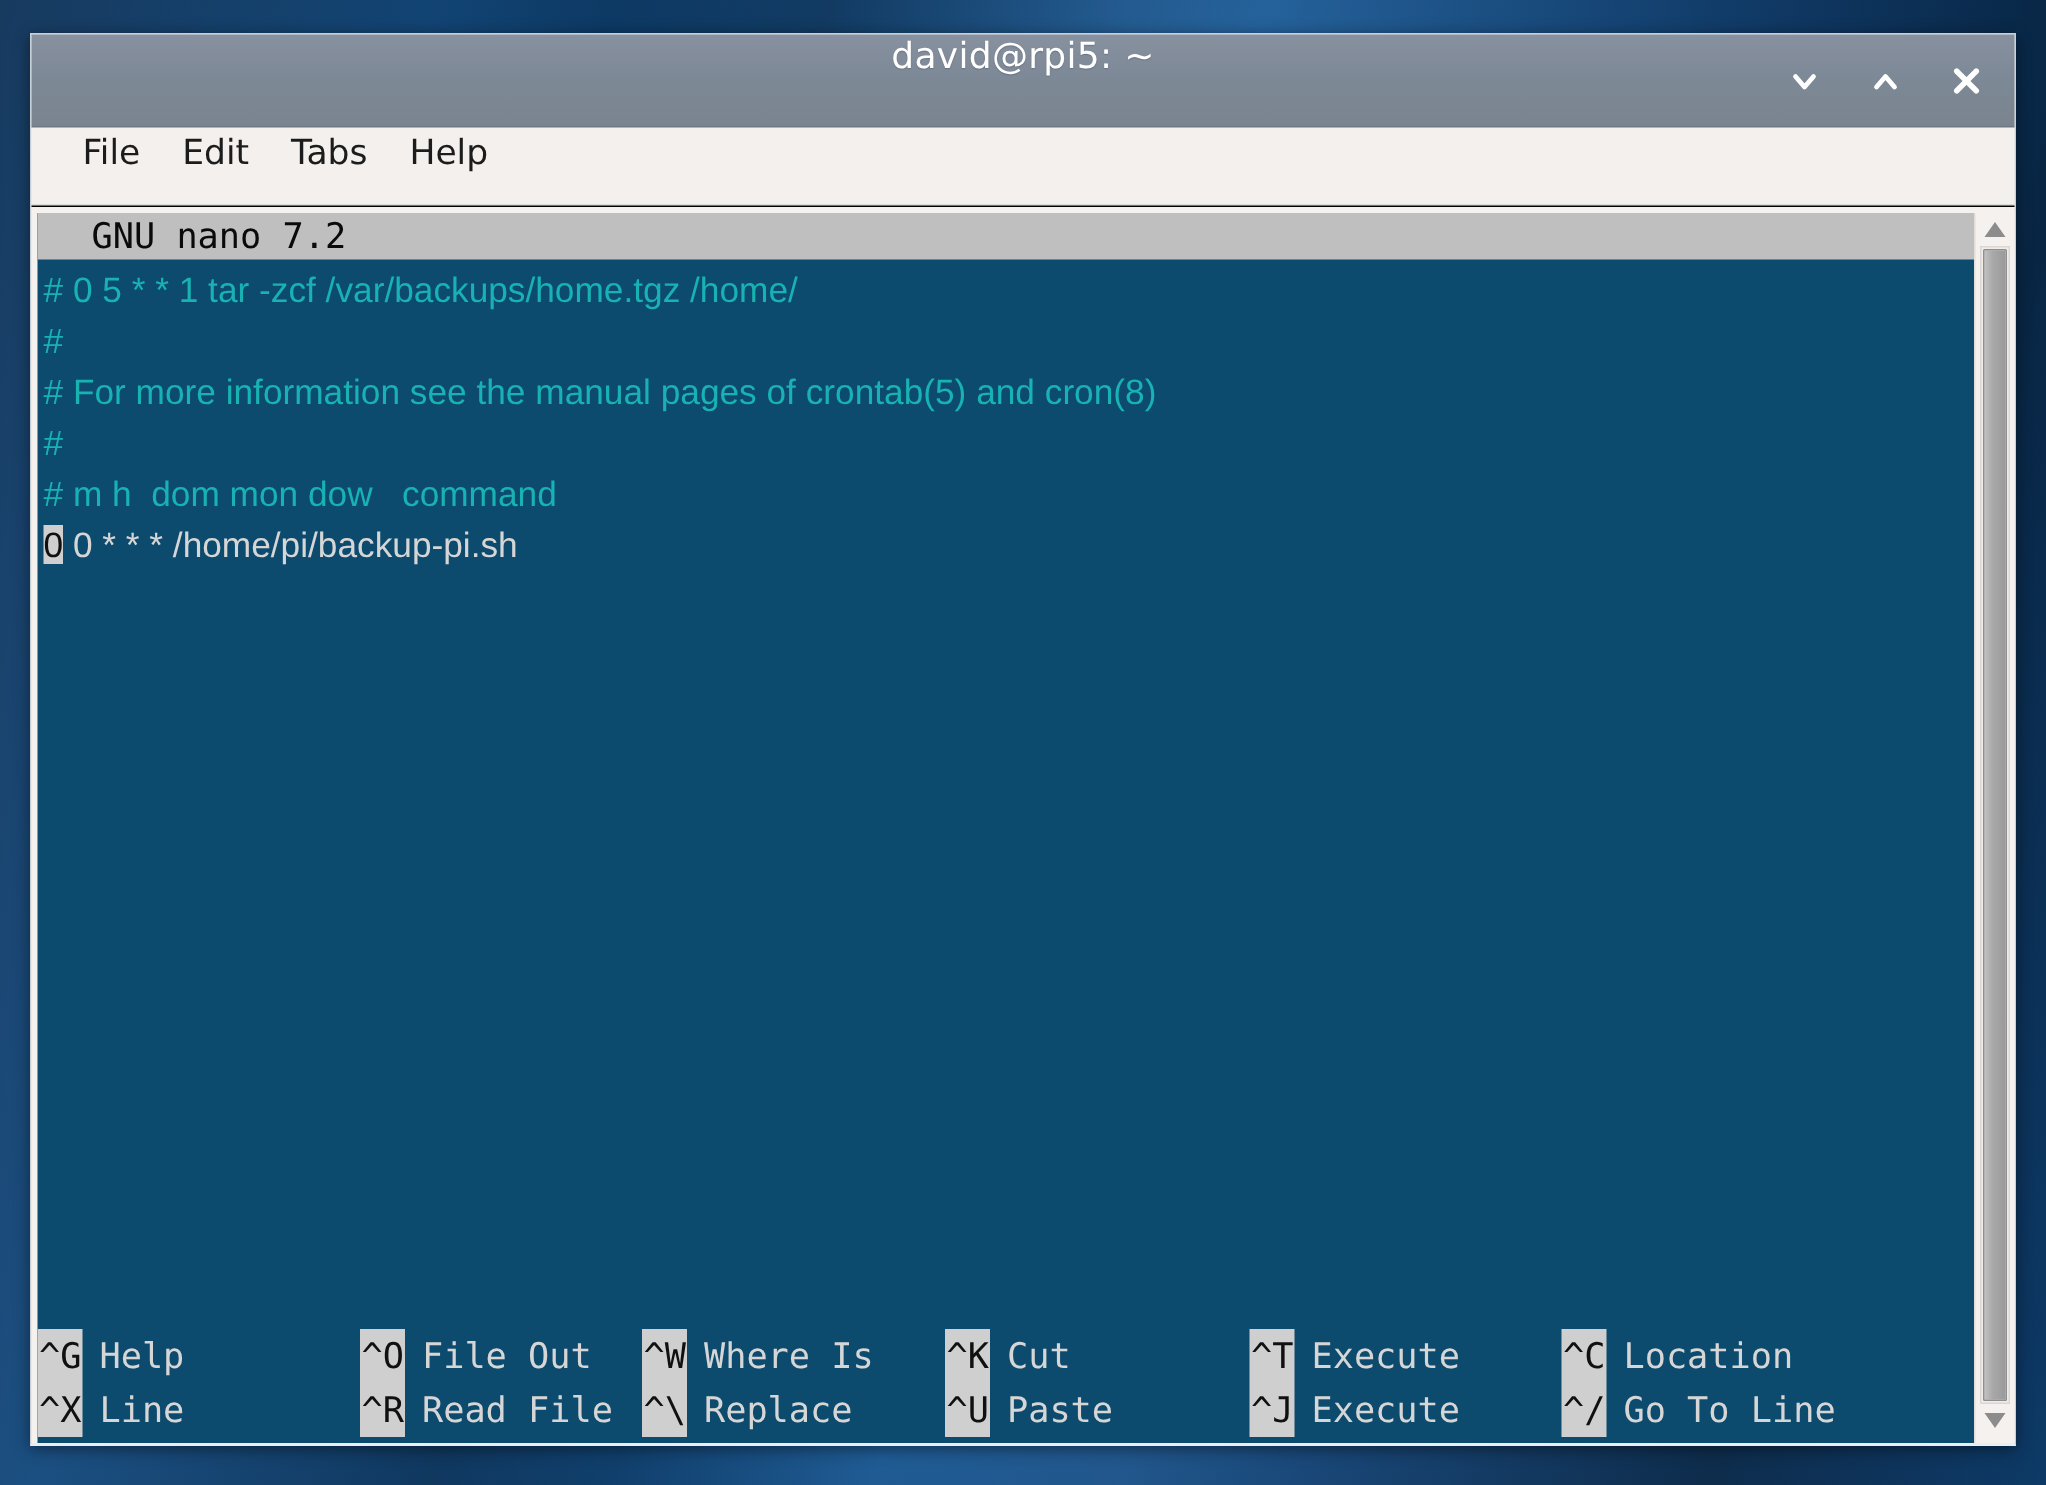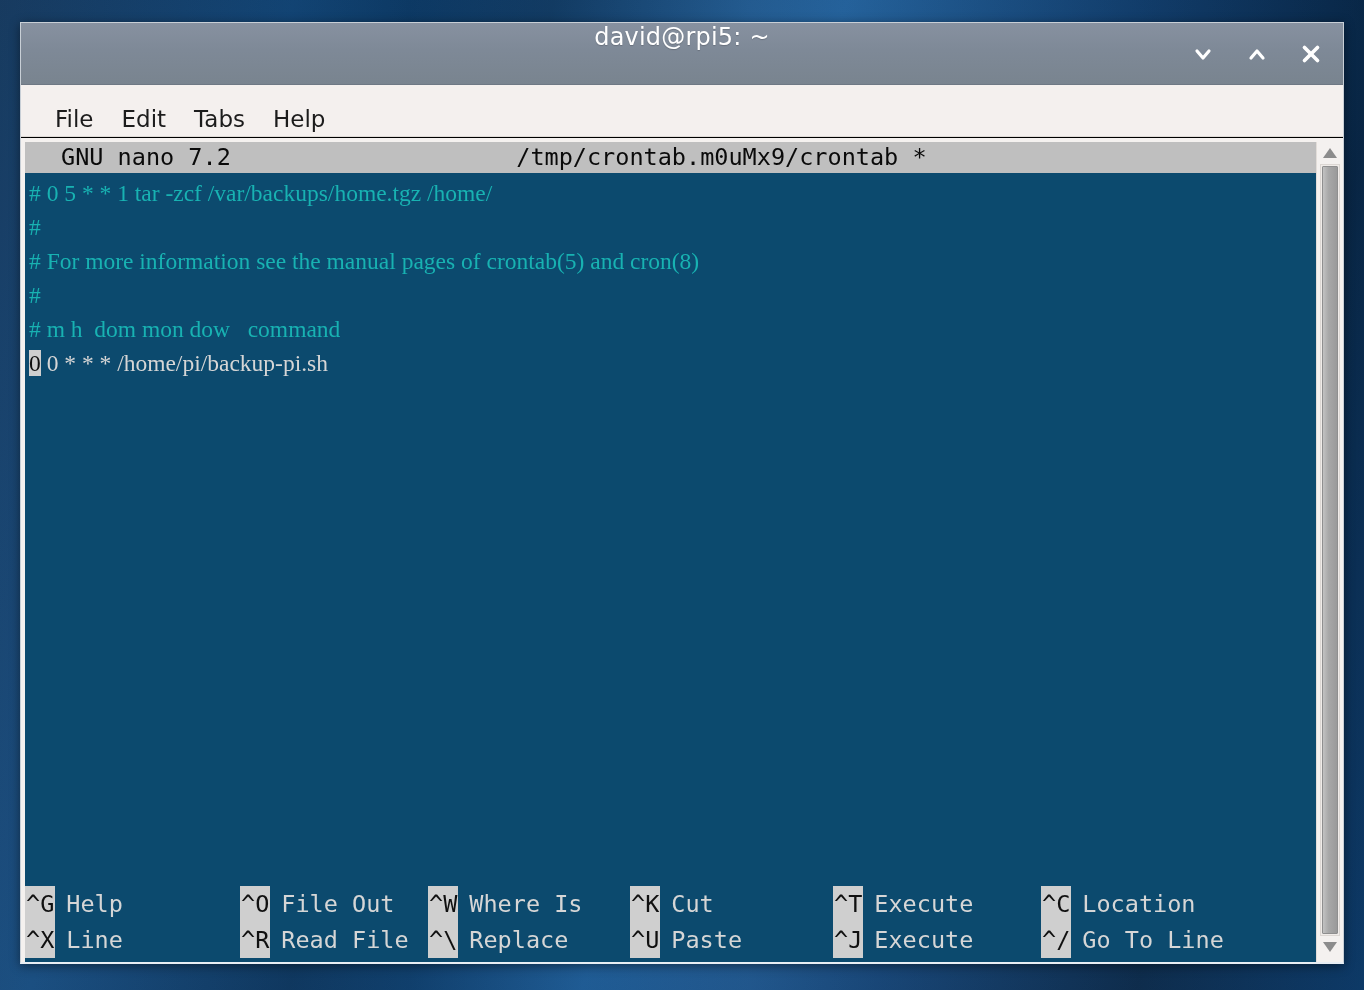--- a/index.html
+++ b/index.html
@@ -87,21 +87,21 @@
     cursor: pointer;
   }
   .wbtn svg { display: block; }
 
   
   #menubar {
     height: 52px;
     flex: 0 0 52px;
     background: #f4f0ee;
     display: flex;
-    align-items: flex-end;
+    align-items: flex-start;
     padding-left: 20px;
     border-bottom: 1px solid #dedad6;
   }
   .menu-item {
     font-size: 23px;
     color: #1c1c1c;
     padding: 4px 14px;
     cursor: default;
     font-family: "DejaVu Sans", sans-serif;
     user-select: none;
@@ -155,21 +155,21 @@
   #nano-text {
     flex: 1 1 auto;
     padding: 3px 0 0 4px;
     overflow: hidden;
   }
   .eline {
     white-space: pre;
     height: 34px;
     line-height: 34px;
     color: #18b2b2;
-    font-family: Liberation Serif, serif;
+    font-family: Liberation Sans, sans-serif;
     font-size: 23.5px;
   }
   .eline.plain { color: #d6d6d6; }
   .cursor {
     background: #cfcfcf;
     color: #101010;
   }
 
   
   #nano-shortcuts {
@@ -276,21 +276,20 @@
     <div class="menu-item">Tabs</div>
     <div class="menu-item">Help</div>
   </div>
 
   <div id="termregion">
 
     <div id="vte">
 
       <div id="nano-titlebar">
         <span class="nt-version">GNU nano 7.2</span>
-        <span class="nt-file">/tmp/crontab.m0uMx9/crontab *</span>
       </div>
 
       <div id="nano-text">
         <div class="eline"># 0 5 * * 1 tar -zcf /var/backups/home.tgz /home/</div>
         <div class="eline">#</div>
         <div class="eline"># For more information see the manual pages of crontab(5) and cron(8)</div>
         <div class="eline">#</div>
         <div class="eline"># m h  dom mon dow   command</div>
         <div class="eline plain"><span class="cursor">0</span><span> 0 * * * /home/pi/backup-pi.sh</span></div>
       </div>

